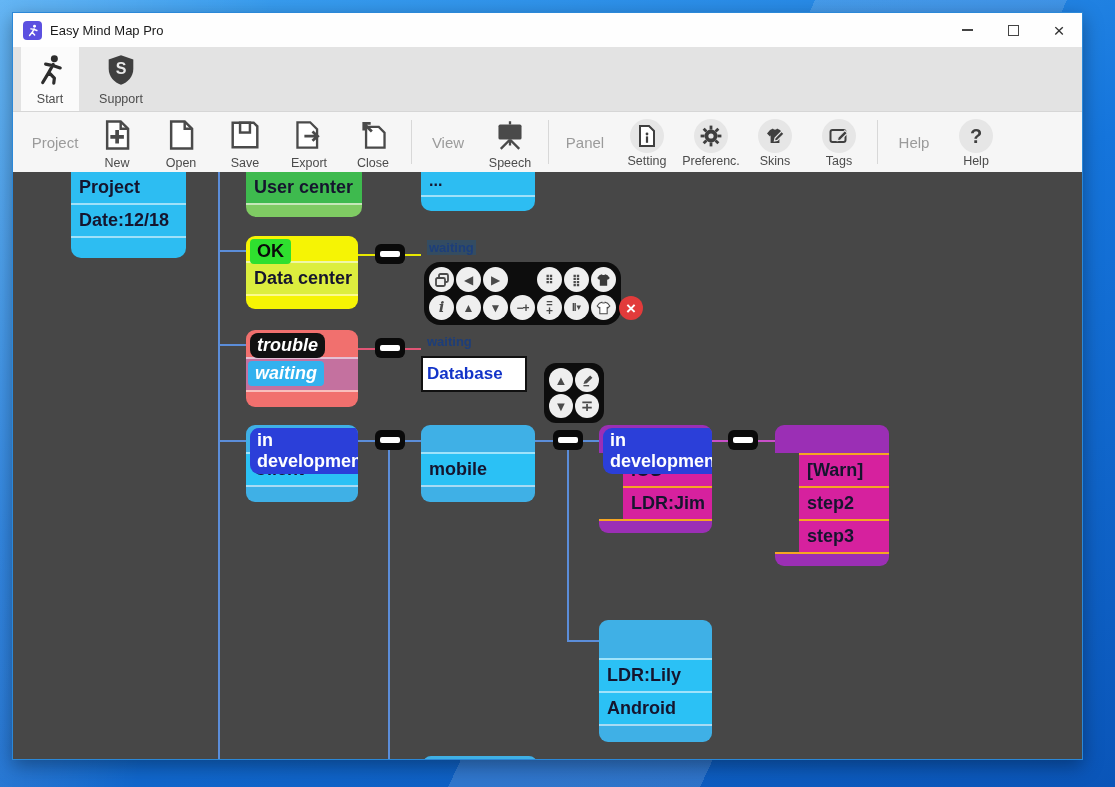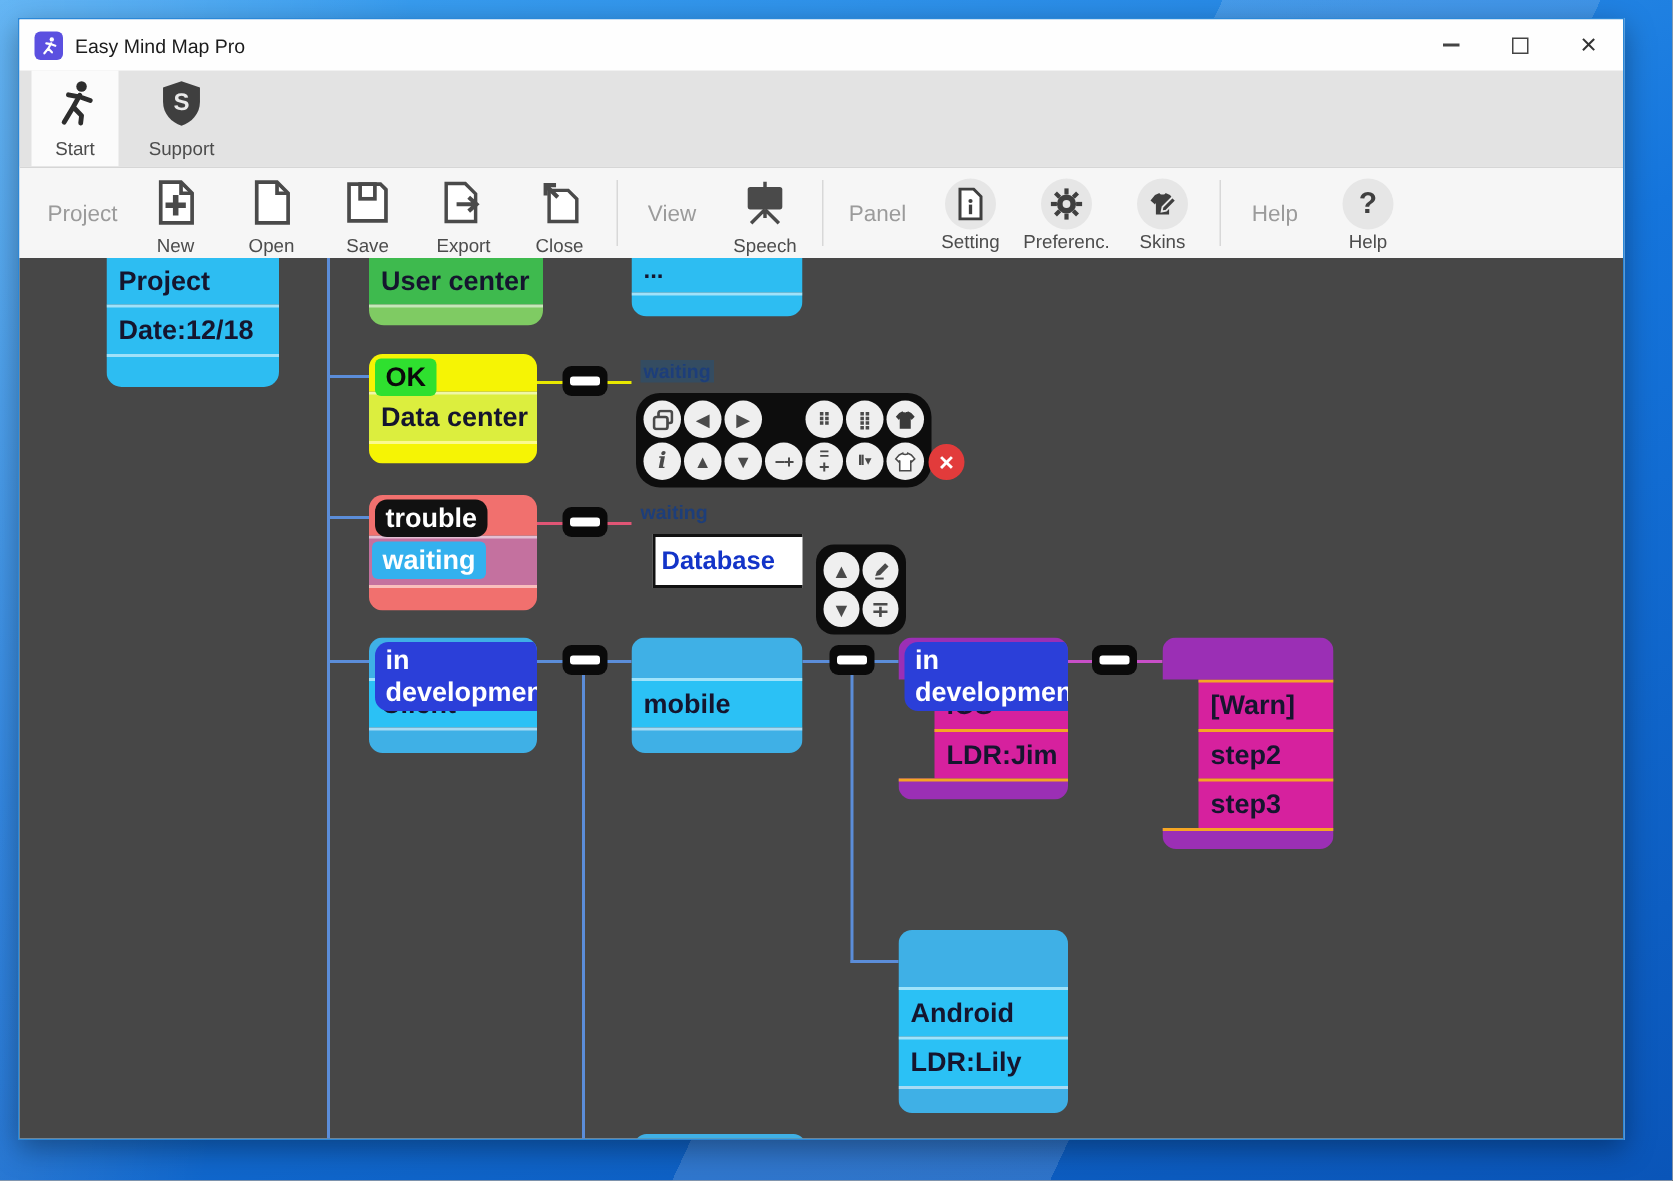--- a/index.html
+++ b/index.html
@@ -56,21 +56,21 @@
   .n-mag .row + .row, .n-mag .cap.bottom, .n-mag .cap.top + .row{ border-top:2px solid #f5a623; }
   .ntitle{ font-size:13px; font-weight:bold; color:#1d3e7a; padding:4px 6px; }
   .ntitle .hl{ background:rgba(10,90,160,.30); padding:0 2px; }
   .badge{ display:inline-block; font-size:18px; font-weight:bold; padding:2px 7px; }
   .badge-ok{ background:#2fe02f; color:#0a0a0a; border-radius:4px; margin:3px 0 0 4px; }
   .badge-black{ background:#111; color:#fff; border-radius:8px; margin:3px 0 0 4px; }
   .badge-cyan{ background:#33b1ee; color:#fff; border-radius:4px; margin:3px 0 0 2px; }
   .badge-blue{ background:#2b3fd9; color:#fff; border-radius:9px; margin:3px 0 0 4px; }
   .conn{ position:absolute; width:30px; height:20px; background:#0a0a0a; border-radius:6px; }
   .conn::after{ content:""; position:absolute; left:5px; right:5px; top:7px; height:6px; background:#fff; border-radius:2px; }
-  .dbinput{ position:absolute; left:14px; top:26px; width:106px; height:36px; border:2px solid #111;
+  .dbinput{ position:absolute; left:0; top:26px; width:106px; height:36px; border:2px solid #111;
     background:#fff; color:#1334c8; font-size:17px; font-weight:bold; padding:0 4px;
     font-family:"Liberation Sans","DejaVu Sans",sans-serif; }
   
   .ftb{ position:absolute; background:#0d0d0d; border-radius:16px; padding:5px 5px; display:flex; flex-direction:column; gap:3px; }
   .frow{ display:flex; gap:2px; }
   .fbtn{ width:25px; height:25px; border-radius:50%; background:#efefef; color:#4a4a4a;
     display:flex; align-items:center; justify-content:center; font-size:12px; font-weight:bold; line-height:1; }
   .fbtn.spacer{ visibility:hidden; }
   .fbtn .stack{ display:flex; flex-direction:column; align-items:center; }
   .fbtn .stack .t{ font-size:11px; line-height:7px; } .fbtn .stack .b{ font-size:12px; line-height:9px; }
@@ -226,20 +226,31 @@
         <span class="circ">
             <span class="bg">
               <svg width="22" height="22" viewBox="0 0 22 22">
                 <path d="M6 5 L9 3.6 C9 5 13 5 13 3.6 L16 5 L19 8.6 L16 11.4 L15.4 10.2 L15.4 18 H6.6 L6.6 10.2 L6 11.4 L3 8.6 Z" fill="#3f3f3f"></path>
                 <path d="M11 13 L17.6 6.4 L20 8.8 L13.4 15.4 L10.4 16 Z" fill="#3f3f3f" stroke="#e6e6e6" stroke-width="1.2"></path>
               </svg>
             </span>
           </span>
         <span class="lbl">Skins</span>
       </div>
+      <div class="tbtn">
+        <span class="circ">
+            <span class="bg">
+              <svg width="22" height="22" viewBox="0 0 22 22">
+                <rect x="2.5" y="5" width="15" height="12" rx="2" fill="none" stroke="#3f3f3f" stroke-width="2"></rect>
+                <path d="M10 12.4 L16.8 5.6 L19.4 8.2 L12.6 15 L9.4 15.8 Z" fill="#3f3f3f" stroke="#e6e6e6" stroke-width="1.2"></path>
+              </svg>
+            </span>
+          </span>
+        <span class="lbl">Tags</span>
+      </div>
 
       <div class="tsep"></div>
       <div class="tlabel">Help</div>
       <div class="tbtn">
         <span class="circ">
             <span class="bg" style="font-size:20px;font-weight:bold;color:#3f3f3f;">
               <span>?</span>
             </span>
           </span>
         <span class="lbl">Help</span>
@@ -284,21 +295,21 @@
         <div class="row">Data center</div>
         <div class="cap bottom" style="height:15px;"></div>
       </div>
       <div class="conn" style="left:362px;top:72px;"></div>
 
       <div class="node n-cyanflat" style="left:408px;top:64px;width:114px;height:76px;">
         <div class="ntitle"><span class="hl">waiting</span></div>
       </div>
 
       <div class="node n-salmon" style="left:233px;top:158px;width:112px;">
-        <div class="cap top" style="height:27px;">
+        <div class="cap top" style="height:27px;font-style:italic;">
           <span class="badge badge-black">trouble</span><span class="badge badge-cyan">waiting</span>
         </div>
         <div class="row">Server</div>
         <div class="cap bottom" style="height:17px;"></div>
       </div>
       <div class="conn" style="left:362px;top:166px;"></div>
 
       <div class="node n-cyanflat" style="left:408px;top:158px;width:114px;height:86px;">
         <div class="ntitle">waiting</div>
         <input class="dbinput" value="Database" style="">
@@ -333,22 +344,22 @@
       <div class="node n-mag" style="left:762px;top:253px;width:114px;">
         <div class="cap top" style="height:28px;"></div>
         <div class="row">[Warn]</div>
         <div class="row">step2</div>
         <div class="row">step3</div>
         <div class="cap bottom" style="height:14px;"></div>
       </div>
 
       <div class="node n-cyan" style="left:586px;top:448px;width:113px;">
         <div class="cap top" style="height:38px;"></div>
+        <div class="row">LDR:Lily</div>
         <div class="row">Android</div>
-        <div class="row">LDR:Lily</div>
         <div class="cap bottom" style="height:18px;"></div>
       </div>
 
       <div class="node" style="left:410px;top:584px;width:114px;height:8px;background:#3fb0e6;border-radius:8px 8px 0 0;"></div>
 
       <div class="ftb" style="left:411px;top:90px;">
         <div class="frow">
           <div class="fbtn">
               <svg width="14" height="14" viewBox="0 0 14 14">
                 <rect x="4" y="1" width="9" height="8" rx="1.5" fill="none" stroke="#4a4a4a" stroke-width="1.8"></rect>

